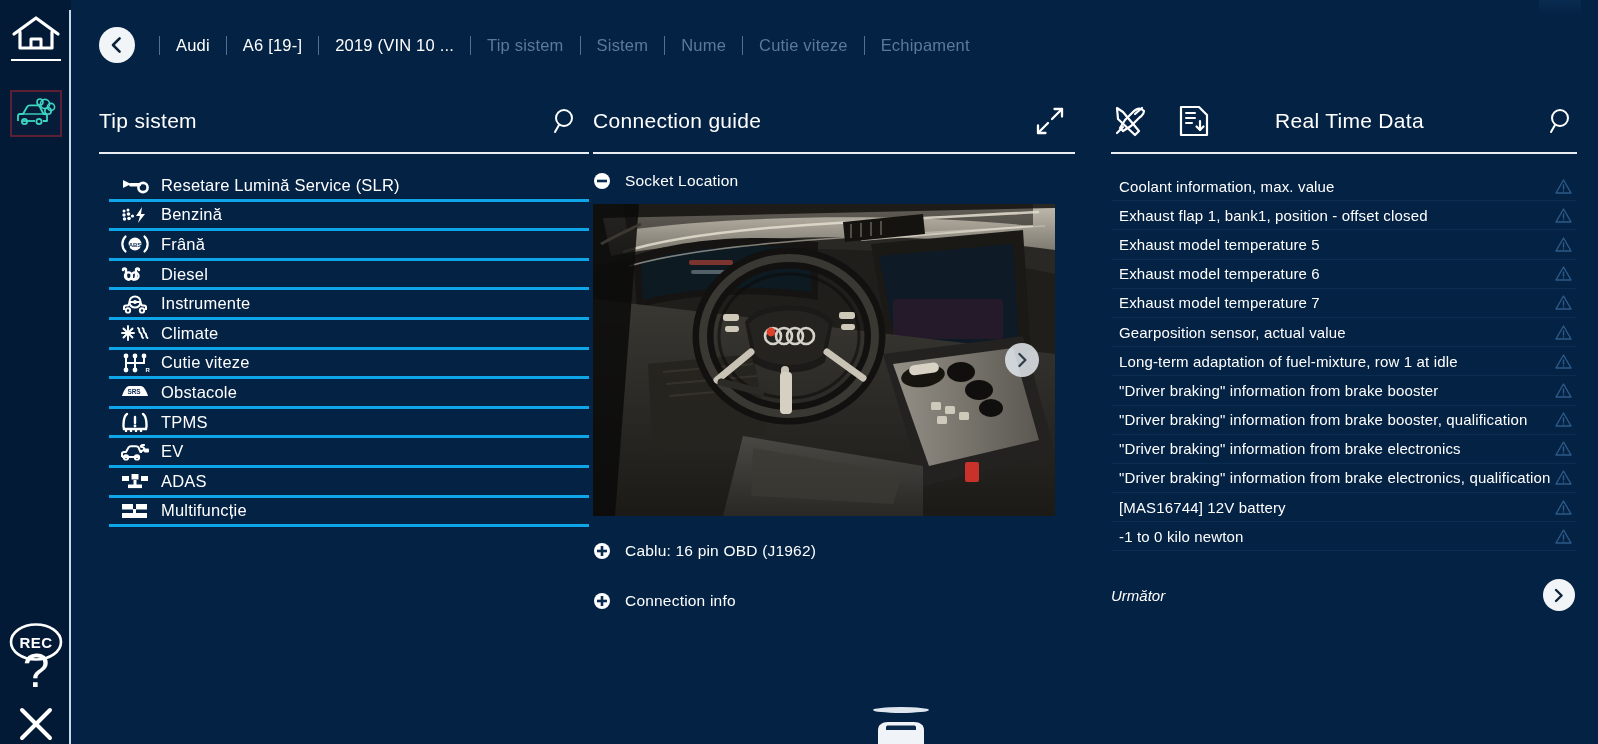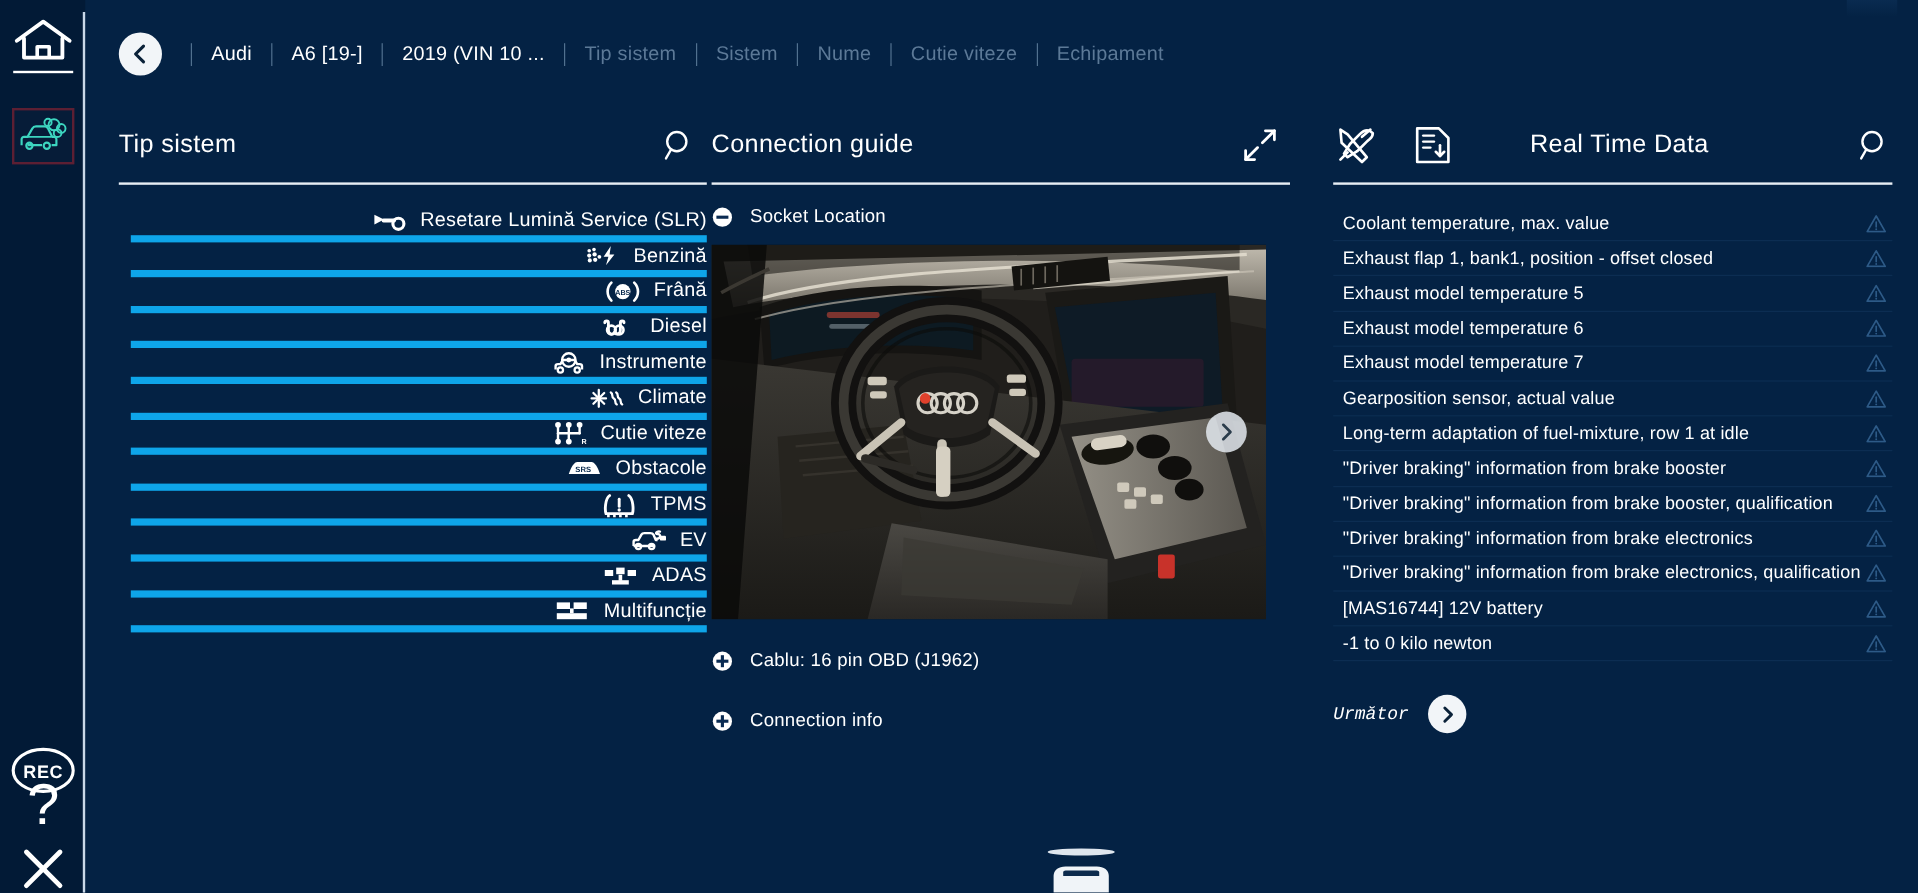--- a/index.html
+++ b/index.html
@@ -69,21 +69,21 @@
   .panel-rule{
     height:2px; background:#e8eef4; margin-bottom:18px;
   }
   .head-spacer{ flex:1; }
 
   
   .p-left{ width:490px; flex:0 0 490px; }
   .sys-list{ padding-left:10px; }
   .sys-row{
     display:flex; align-items:center; height:29.6px;
-    border-bottom:6px solid #0ea5e9; cursor:pointer;justify-content:flex-end;
+    border-bottom:3px solid #0ea5e9; cursor:pointer;
   }
   .sys-ico{
     width:52px; flex:0 0 52px; display:flex; align-items:center;
     justify-content:center;
   }
   .sys-label{ font-size:16.5px; color:#ffffff; letter-spacing:.2px; }
 
   
   .p-mid{ width:482px; flex:0 0 482px; margin-left:4px; }
   .acc-row{
@@ -112,22 +112,22 @@
   .rtd-row{
     display:flex; align-items:center; height:29.2px;
     border-bottom:1px solid #0c2d52; cursor:pointer; padding-left:8px;
   }
   .rtd-label{
     font-size:15px; color:#ffffff; flex:1; letter-spacing:.15px;
     white-space:nowrap; overflow:hidden; text-overflow:ellipsis;
   }
   .rtd-warn{ width:26px; flex:0 0 26px; display:flex; justify-content:center;}
   .rtd-foot{
-    display:flex; align-items:center; justify-content:flex-start;
-    margin-top:28px; padding-right:2px;font-family:Liberation Mono, monospace;
+    display:flex; align-items:center; justify-content:space-between;
+    margin-top:28px; padding-right:2px;
   }
   .next-label{
     font-style:italic; font-size:15px; color:#ffffff; margin-right:16px;
   }
   .next-btn{
     width:32px; height:32px; border-radius:50%; background:#f2f5f8;
     display:flex; align-items:center; justify-content:center; cursor:pointer;
   }
 
   
@@ -622,21 +622,21 @@
             <svg width="30" height="30" viewBox="0 0 30 30">
               <circle cx="13" cy="12" r="8" fill="none" stroke="#fff" stroke-width="2"></circle>
               <line x1="8" y1="19" x2="4" y2="26" stroke="#fff" stroke-width="2" stroke-linecap="round"></line>
             </svg>
           </span>
         </div>
         <div class="panel-rule"></div>
 
         <div class="rtd-list">
           <div class="rtd-row">
-            <div class="rtd-label">Coolant temperature, max. value</div>
+            <div class="rtd-label">Coolant information, max. value</div>
             <div class="rtd-warn">
               <svg width="17" height="15" viewBox="0 0 17 15">
                   <path d="M8.5 1 L16 14 L1 14 Z" fill="none" stroke="#2d5a87" stroke-width="1.4" stroke-linejoin="round"></path>
                   <line x1="8.5" y1="6" x2="8.5" y2="10" stroke="#2d5a87" stroke-width="1.4" stroke-linecap="round"></line>
                   <circle cx="8.5" cy="12" r="0.8" fill="#2d5a87"></circle>
                 </svg>
             </div>
           </div>
           <div class="rtd-row">
             <div class="rtd-label">Exhaust flap 1, bank1, position - offset closed</div>

